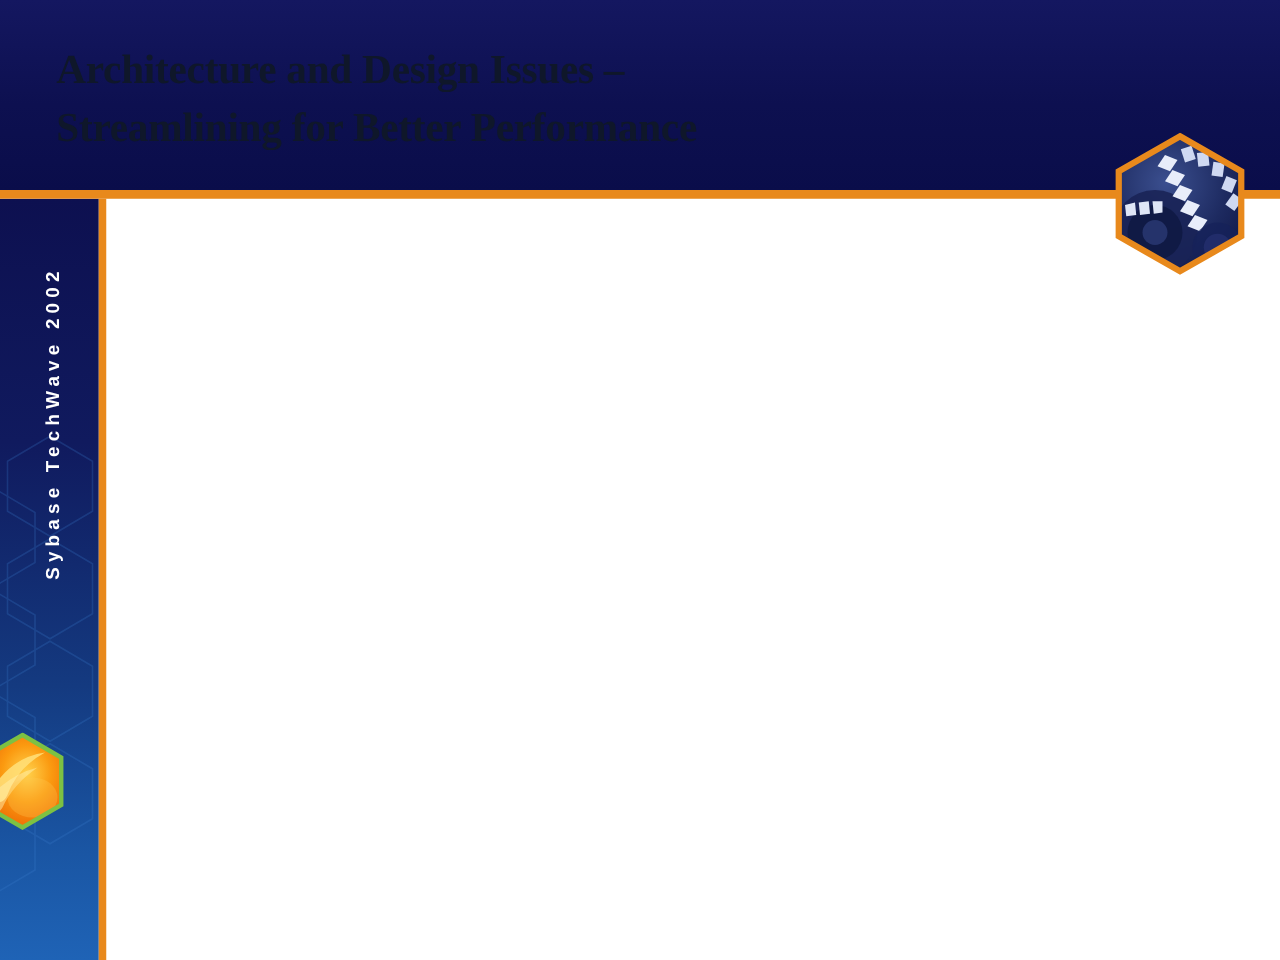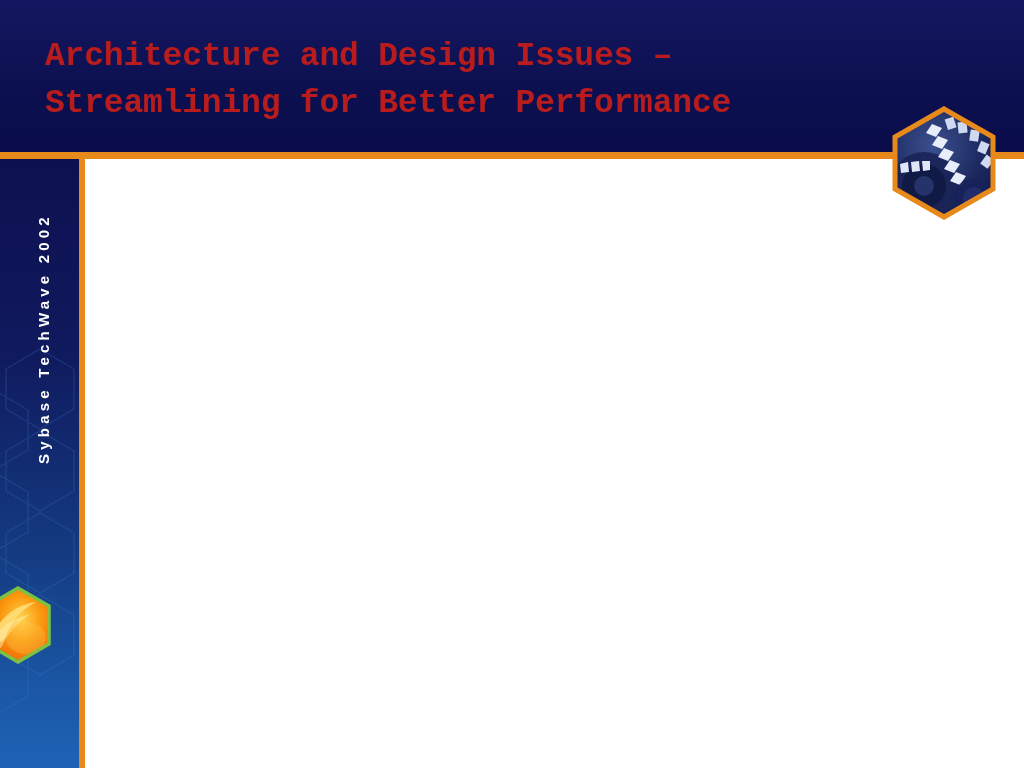--- a/index.html
+++ b/index.html
@@ -27,22 +27,22 @@
   .header-rule {
     position:absolute; left:0; top:152px;
     width:1024px; height:7px;
     background:#e8891c;
     z-index:4;
   }
   .slide-title {
     position:absolute;
     left:45px; top:33px;
     width:830px;
-    color:#b91c1c;
-    font-family:Liberation Mono, monospace;
+    color:#0f172a;
+    font-family:Liberation Serif, serif;
     font-weight:bold;
     font-size:33px;
     line-height:47px;
     letter-spacing:-0.2px;
     z-index:3;
     white-space:pre-line;
   }
 
   
   .sidebar {

